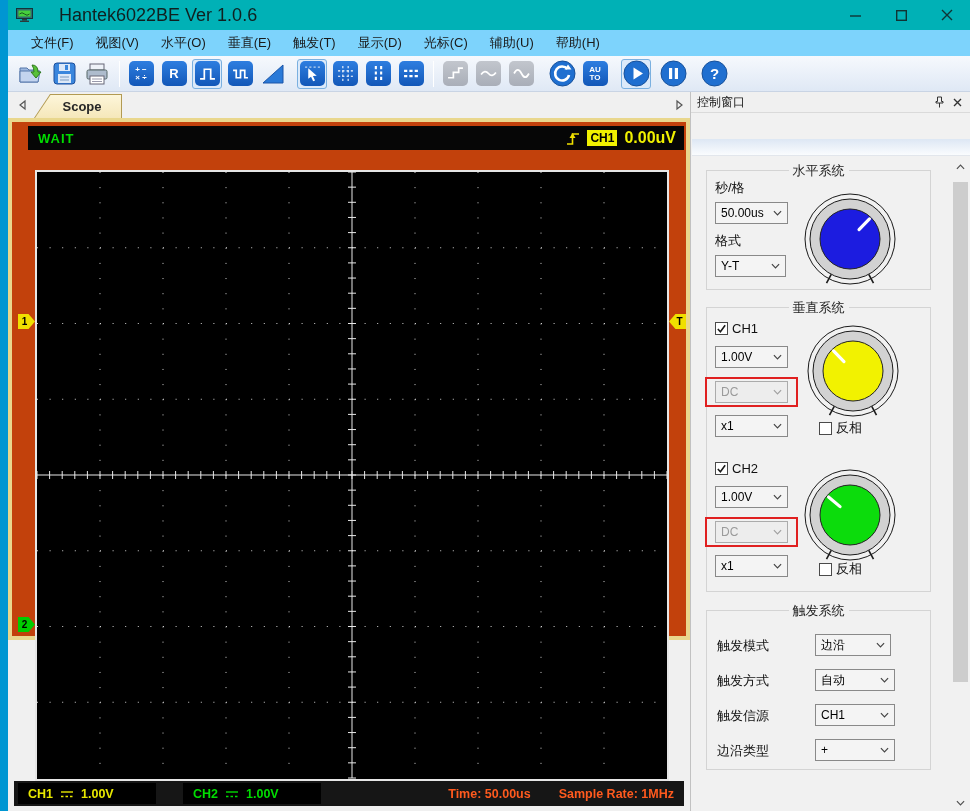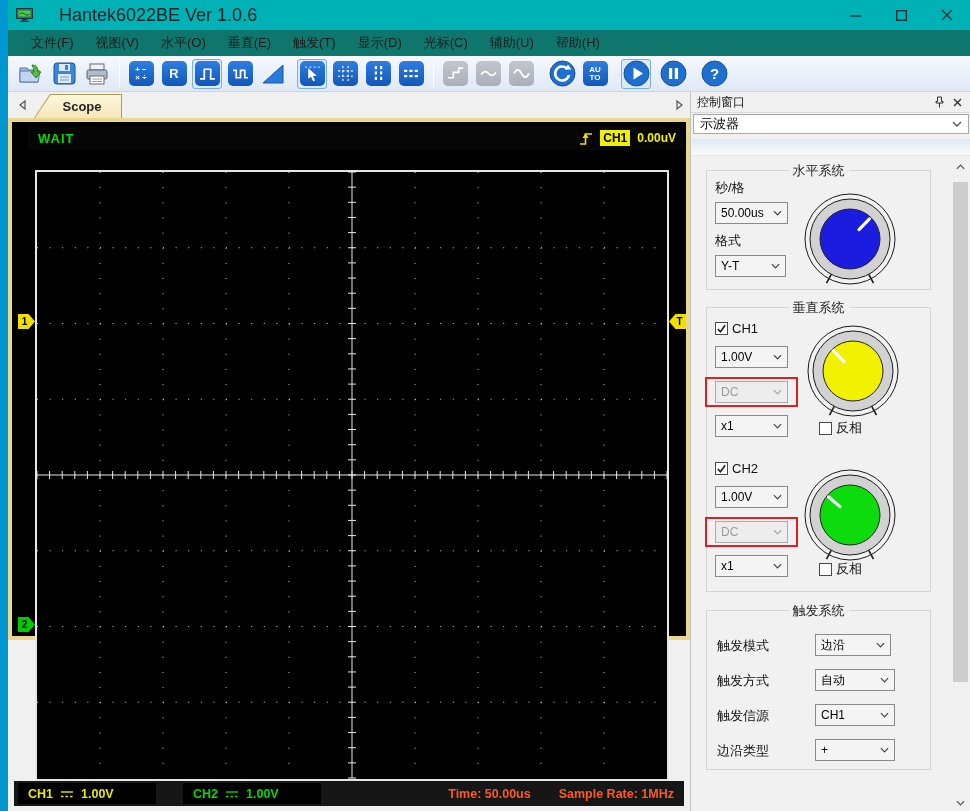--- a/index.html
+++ b/index.html
@@ -8,21 +8,21 @@
 
   
   #win-border-left { position:absolute; left:0; top:0; width:8px; height:811px; background:#0096d2; }
   #titlebar { position:absolute; left:8px; top:0; width:962px; height:30px; background:#00b1b6; display:flex; align-items:center; }
   #titlebar .app-icon { margin:0 6px 0 8px; width:17px; height:16px; }
   #titlebar .title { font-size:18px; color:#102020;margin-left:20px; }
   #titlebar .win-btns { margin-left:auto; display:flex; height:30px; }
   .win-btn { width:46px; height:30px; display:flex; align-items:center; justify-content:center; }
 
   
-  #menubar { position:absolute; left:8px; top:30px; width:962px; height:26px; background:#0f766e; display:flex; align-items:flex-start; padding-left:12px; }
+  #menubar { position:absolute; left:8px; top:30px; width:962px; height:26px; background:#7dd3fc; display:flex; align-items:flex-start; padding-left:12px; }
   .menu-item { font-size:13px; color:#1a1a1a; padding:4px 11px; }
 
   
   #toolbar { position:absolute; left:8px; top:56px; width:962px; height:36px;
     background:linear-gradient(to bottom,#f6f9fd,#dfe8f5); border-bottom:1px solid #c9d4e4;
     display:flex; align-items:center; padding-left:8px; }
   .tbtn { width:30px; height:30px; display:flex; align-items:center; justify-content:center; margin-right:3px; border:1px solid transparent; border-radius:3px; }
   .tbtn.sel { border:1px solid #7ab0e0; background:#dceafa; }
   .tile { width:25px; height:25px; border-radius:5px; background:linear-gradient(to bottom,#2e7ee0,#1257b8); display:flex; align-items:center; justify-content:center; }
   .tile.gray { background:linear-gradient(to bottom,#c2c6cd,#a9aeb8); }
@@ -33,26 +33,26 @@
   
   #tabbar { position:absolute; left:8px; top:92px; width:682px; height:26px; background:#f0f0f0;padding-left:29px; }
   .tab-arrow { position:absolute; top:6px; width:14px; height:14px; }
   .tab-outer { position:absolute; left:26px; top:2px; width:88px; height:24px; background:#b29a52;
     clip-path:polygon(16px 0,100% 0,100% 100%,0 100%); }
   .tab-inner { position:absolute; left:1px; top:1px; width:86px; height:23px; background:linear-gradient(to bottom,#fdf6da,#f5e7ba);
     clip-path:polygon(15.5px 0,100% 0,100% 100%,0 100%); display:flex; align-items:center; justify-content:center; }
   .tab-inner span { font-size:13px; font-weight:bold; color:#262626; padding-left:8px; }
 
   
-  #scope-panel { position:absolute; left:8px; top:118px; width:682px; height:522px; background:#000000; border:4px solid #e9d78d; }
+  #scope-panel { position:absolute; left:8px; top:118px; width:682px; height:522px; background:#c2410c; border:4px solid #e9d78d; }
   #scope-info { position:absolute; left:16px; right:2px; top:4px; height:24px; background:#060606; display:flex; align-items:center; }
   #acq-status { color:#00dc00; font-size:13px; font-weight:bold; margin-left:10px; letter-spacing:1px; }
   #trig-group { margin-left:auto; display:flex; align-items:center; gap:7px; margin-right:8px; }
   #trig-ch-badge { background:#f0f000; color:#000; font-size:12px; font-weight:bold; padding:1px 3px; }
-  #trig-level { color:#f0f000; font-size:12px; font-weight:bold; }
+  #trig-level { color:#f0f000; font-size:16px; font-weight:bold; }
 
   #grid-wrap { position:absolute; left:23px; top:48px; width:634px; height:611px; border:2px solid #e6e6e6; background:#000; }
   .marker { position:absolute; width:17px; height:15px; display:flex; align-items:center; justify-content:center;
     font-size:10px; font-weight:bold; color:#000; }
   .marker.ch { left:-19px; clip-path:polygon(0 0,62% 0,100% 50%,62% 100%,0 100%); padding-right:4px; }
   .marker.tm { right:-19px; clip-path:polygon(0 50%,38% 0,100% 0,100% 100%,38% 100%); padding-left:4px; }
   #marker-ch1 { top:142px; background:#f0e000; }
   #marker-ch2 { top:445px; background:#00cc00; }
   #marker-t   { top:142px; background:#f0e000; }
 
@@ -473,26 +473,20 @@
         <line x1="5.5" y1="7" x2="5.5" y2="11.5" stroke="#333" stroke-width="1"></line>
       </svg>
     </div>
     <div class="hbtn last">
       <svg width="9" height="9" viewBox="0 0 9 9">
           <path d="M1 1 L8 8 M8 1 L1 8" stroke="#333" stroke-width="1.4"></path>
         </svg>
     </div>
   </div>
 
-  <div id="device-select">
-    <span>示波器</span>
-    <svg width="10" height="6" viewBox="0 0 10 6">
-        <polyline points="1,1 5,5 9,1" fill="none" stroke="#555" stroke-width="1.3"></polyline>
-      </svg>
-  </div>
   <div id="cp-band"></div>
 
   <div class="groupbox" id="grp-horizontal">
     <span class="legend">水平系统</span>
     <span class="fld-label" style="left:8px;top:8px;">秒/格</span>
     <div class="combo" style="left:8px;top:31px;width:73px;">
       <span>50.00us</span>
       <svg width="9" height="6" viewBox="0 0 10 6">
           <polyline points="1,1 5,5 9,1" fill="none" stroke="#444" stroke-width="1.3"></polyline>
         </svg>

